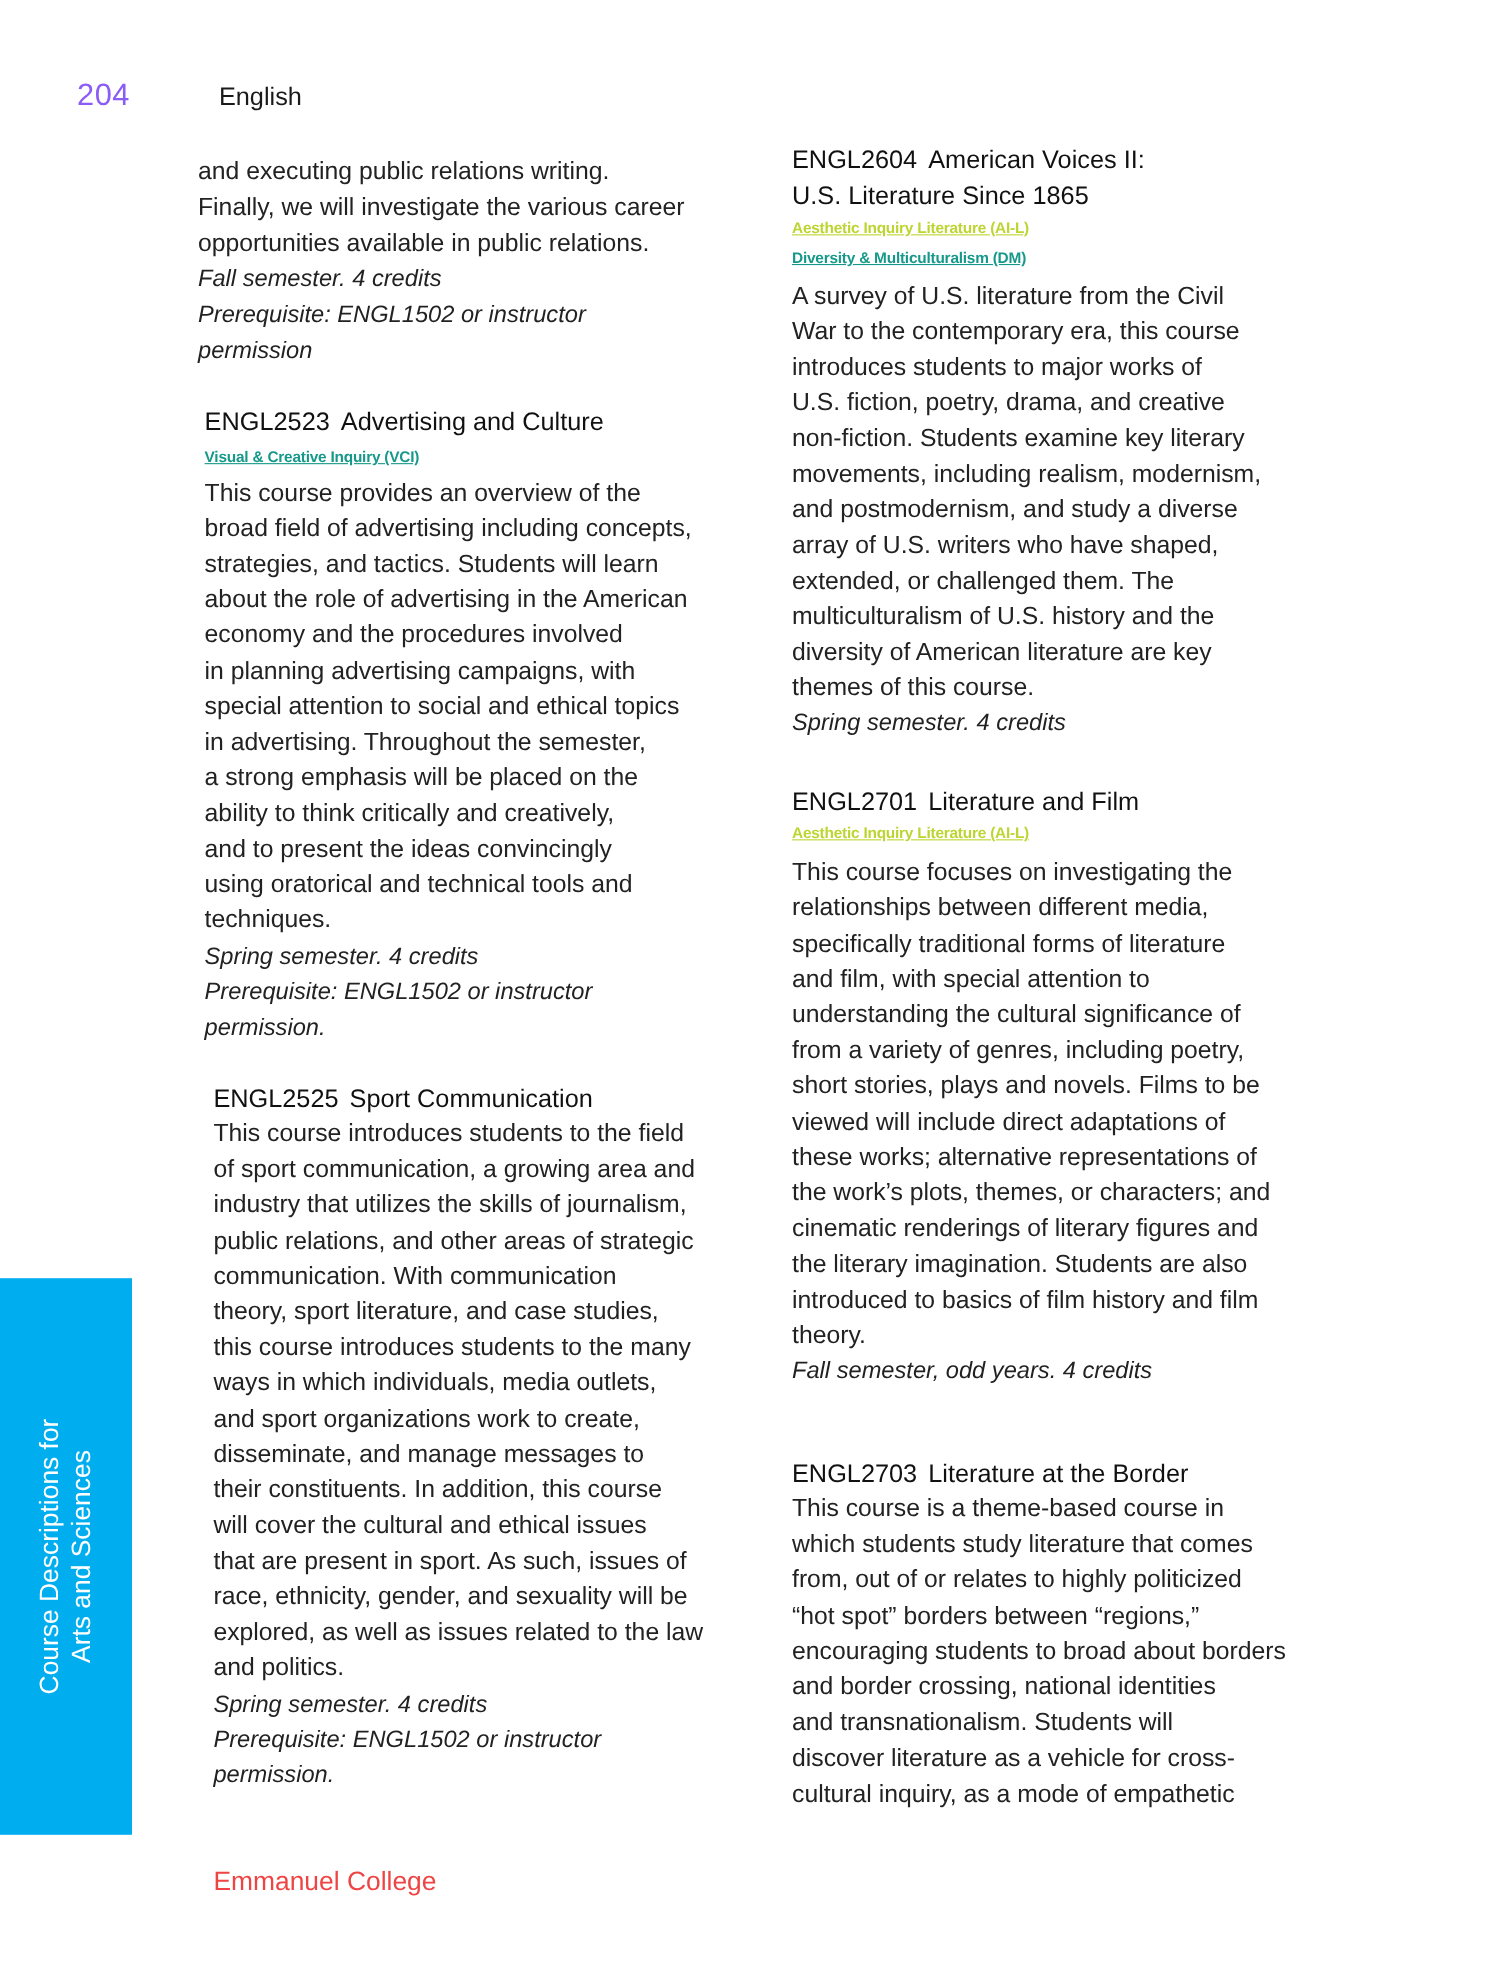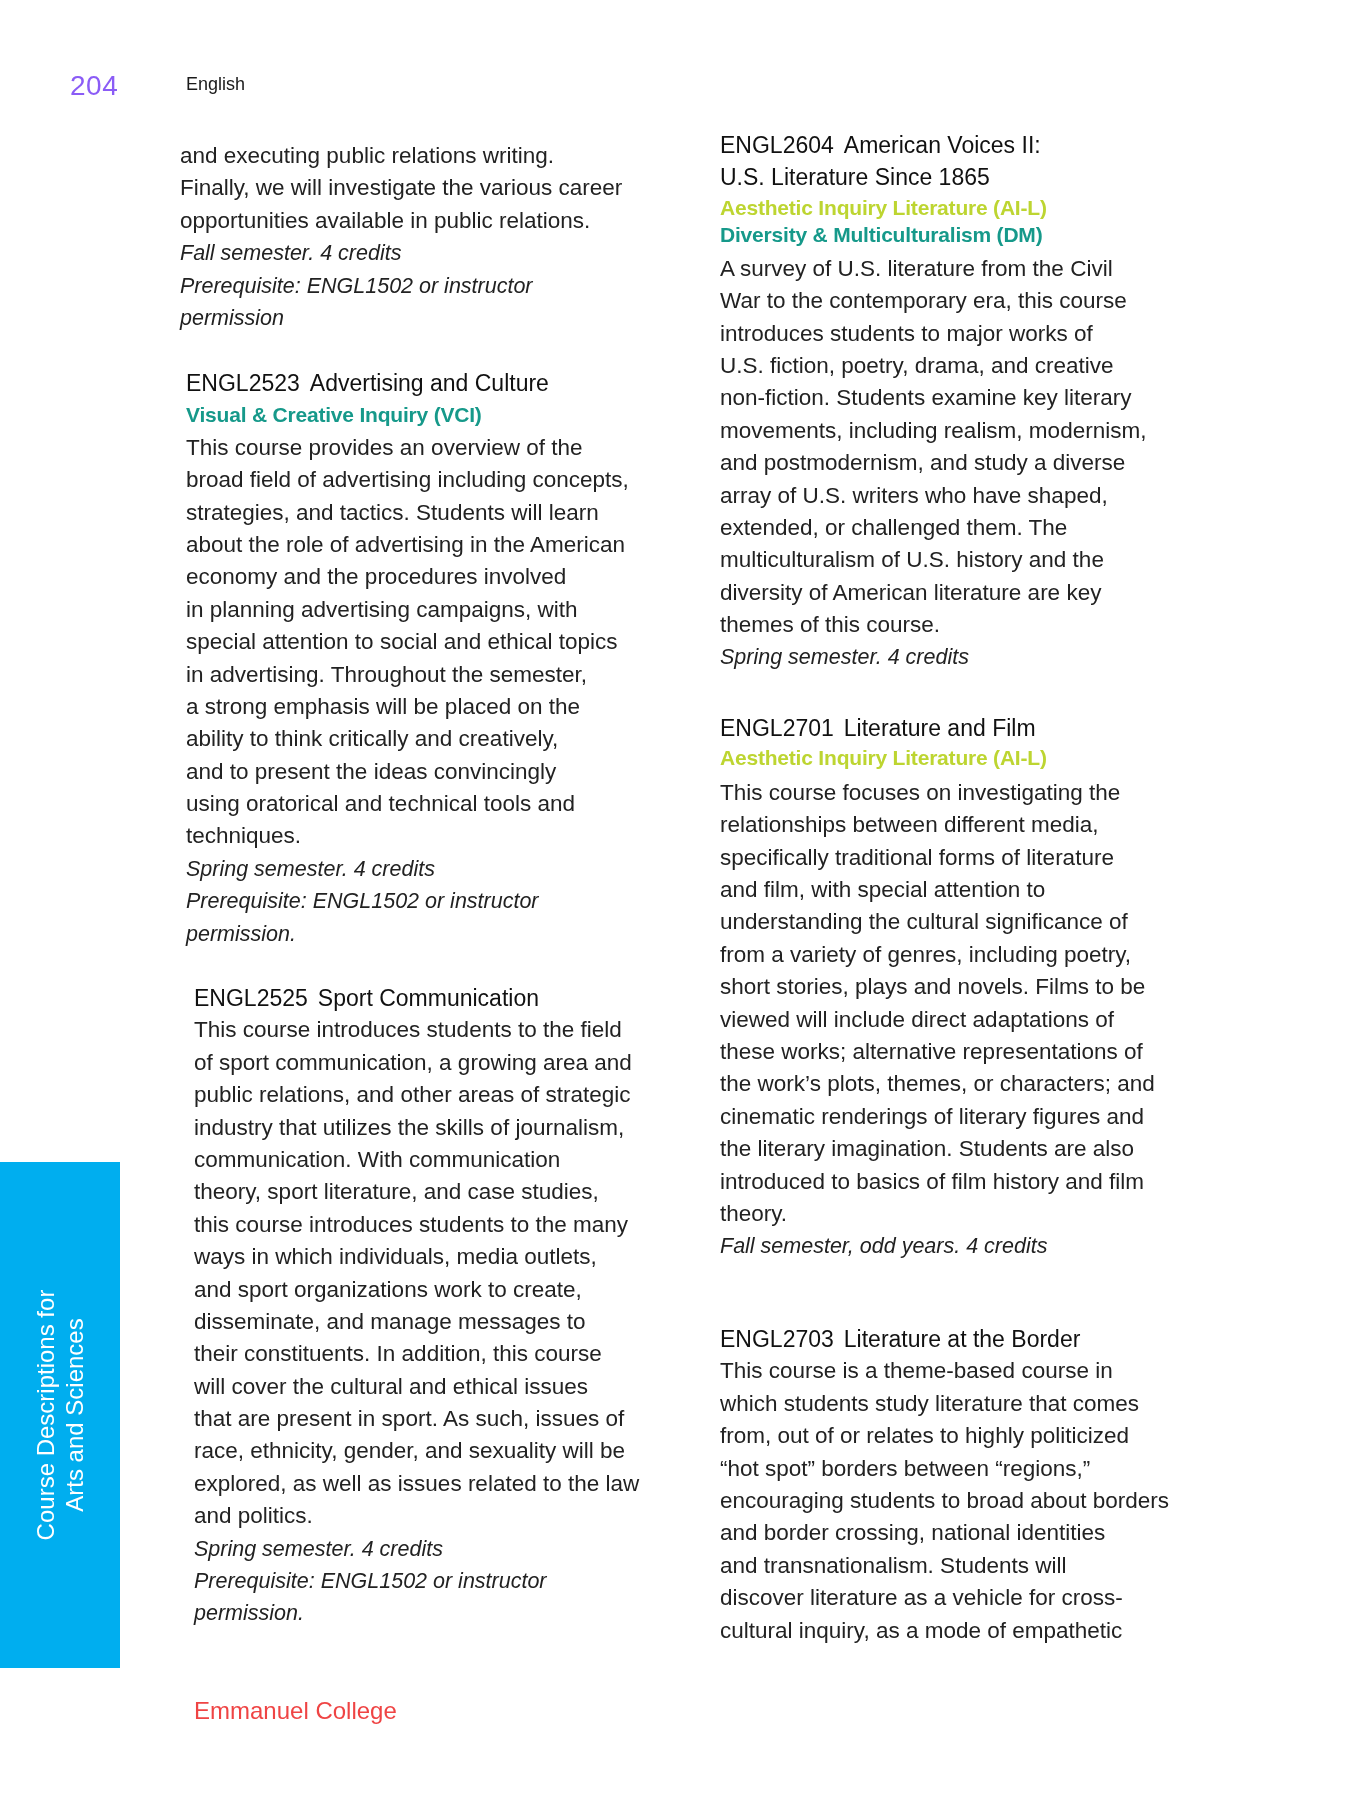--- a/index.html
+++ b/index.html
@@ -1,24 +1,24 @@
 <!DOCTYPE html>
 <html><head>
 <meta charset="utf-8">
 <style>
   html, body { margin:0; padding:0; }
   body { width:1362px; height:1800px; background:#ffffff; position:relative; overflow:hidden;
          font-family:"Liberation Sans", sans-serif; color:#1a1a1a; }
   .pagenum { position:absolute; left:70px; top:70px; font-size:28px; color:#8b5cf6; letter-spacing:0.5px; }
-  .section-name { position:absolute; left:186px; top:74px; font-size:18px; color:#1a1a1a; font-weight:300; }
+  .section-name { position:absolute; left:199px; top:74px; font-size:23px; color:#1a1a1a; font-weight:300; }
   .block { position:absolute; width:500px; }
   .line { height:32.4px; line-height:32.4px; font-size:22.5px; white-space:nowrap; color:#222; }
   .title { height:32.4px; line-height:32.4px; font-size:23px; white-space:nowrap; color:#111; }
   .title .code { margin-right:10px; }
-  .tag { height:27.5px; line-height:27.5px; font-size:21px; font-weight:bold; white-space:nowrap; letter-spacing:-0.2px; }
+  .tag { height:27.5px; line-height:27.5px; font-size:14px; font-weight:bold; white-space:nowrap; letter-spacing:-0.2px;text-decoration:underline; }
   .tag.vci, .tag.dm { color:#16998a; }
   .tag.ail { color:#bdd531; }
   .tag.left { height:32.4px; line-height:32.4px; }
   .meta { height:32.4px; line-height:32.4px; font-size:21.5px; font-style:italic; white-space:nowrap; color:#222; }
   .sidebar { position:absolute; left:0; top:1162px; width:120px; height:506px; background:#00aeef; }
   .sidebar-text { position:absolute; left:60px; top:253px; transform:translate(-50%,-50%) rotate(-90deg);
                   color:#ffffff; font-size:24px; line-height:29px; text-align:center; white-space:nowrap; font-weight:300; }
   .footer { position:absolute; left:194px; top:1697px; font-size:24px; color:#ef4444; }
 </style>
 </head>
@@ -58,22 +58,22 @@
   <div class="meta">Prerequisite: ENGL1502 or instructor</div>
   <div class="meta">permission.</div>
 </div>
 
 <div class="block" style="left:194px; top:982px;">
   <div class="title">
     <span class="code">ENGL2525</span><span>Sport Communication</span>
   </div>
   <div class="line">This course introduces students to the field</div>
   <div class="line">of sport communication, a growing area and</div>
+  <div class="line">industry that utilizes the skills of journalism,</div>
   <div class="line">public relations, and other areas of strategic</div>
-  <div class="line">industry that utilizes the skills of journalism,</div>
   <div class="line">communication. With communication</div>
   <div class="line">theory, sport literature, and case studies,</div>
   <div class="line">this course introduces students to the many</div>
   <div class="line">ways in which individuals, media outlets,</div>
   <div class="line">and sport organizations work to create,</div>
   <div class="line">disseminate, and manage messages to</div>
   <div class="line">their constituents. In addition, this course</div>
   <div class="line">will cover the cultural and ethical issues</div>
   <div class="line">that are present in sport. As such, issues of</div>
   <div class="line">race, ethnicity, gender, and sexuality will be</div>

